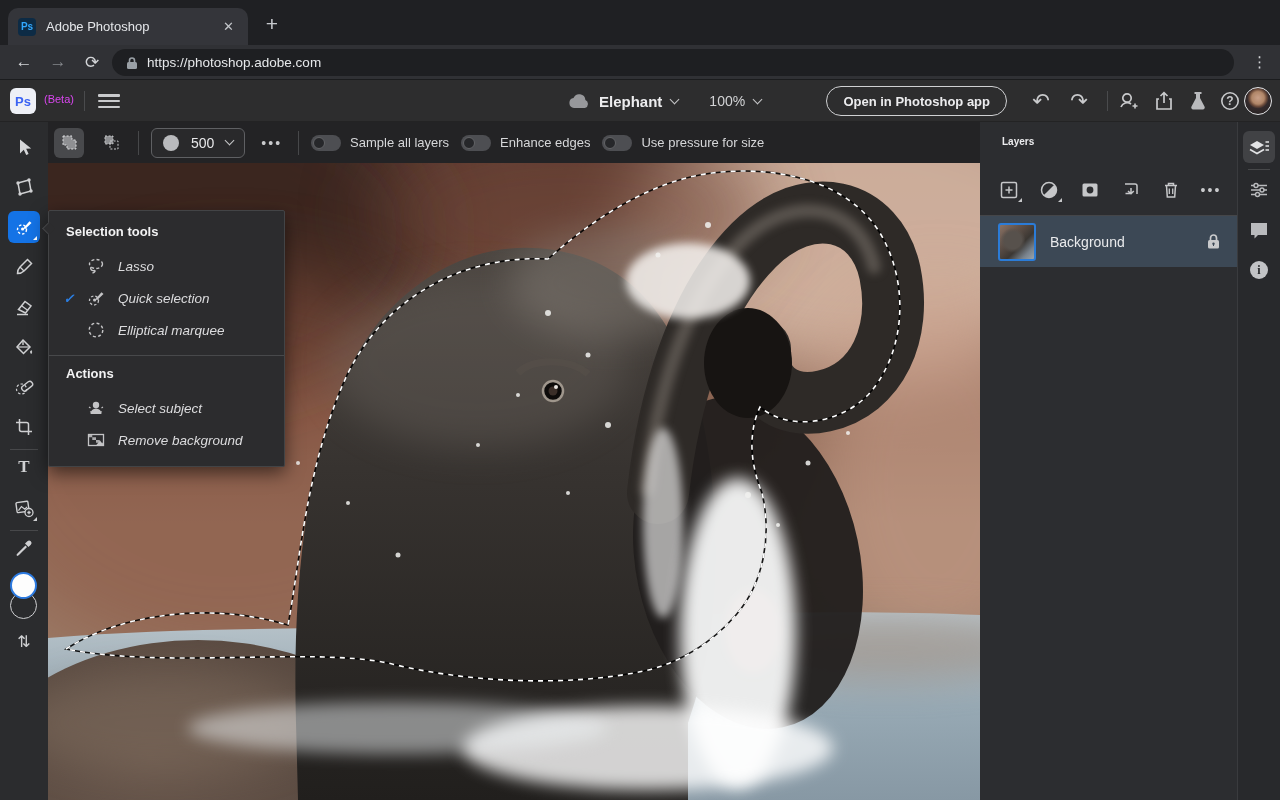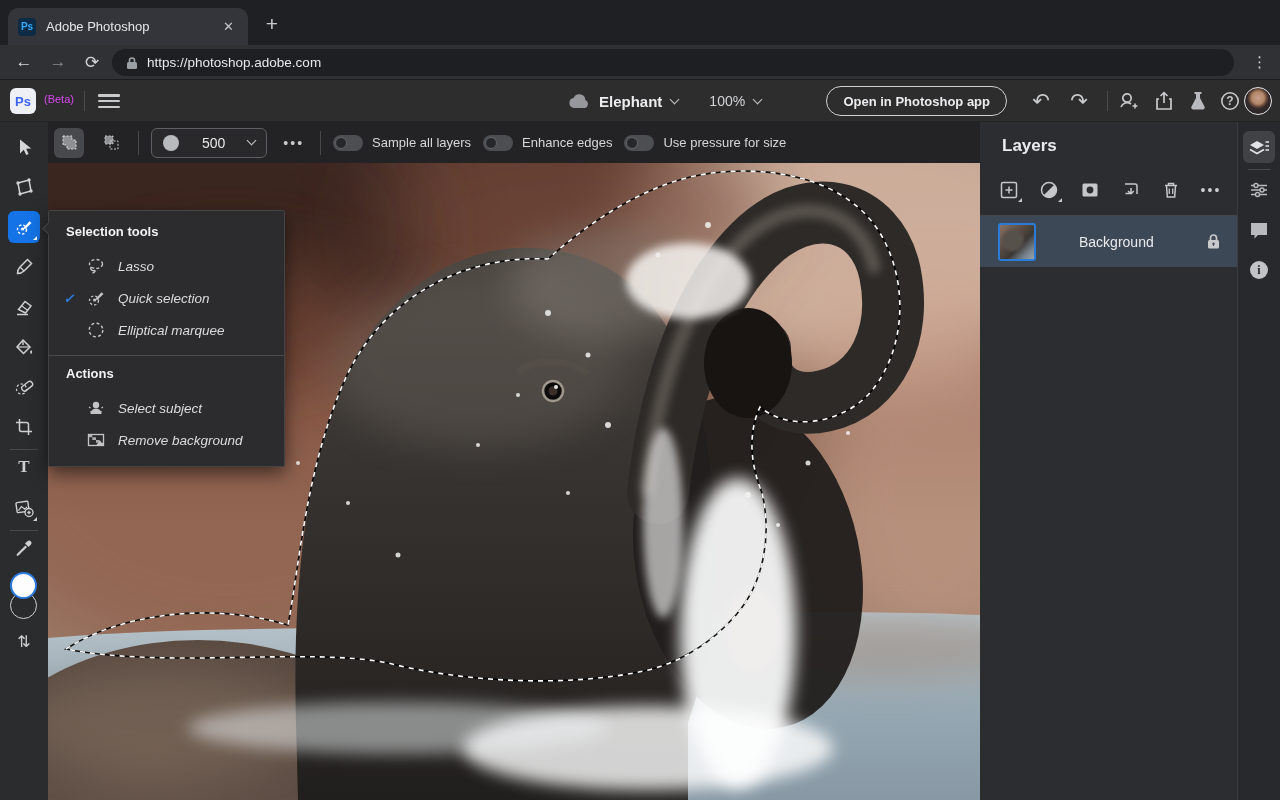--- a/index.html
+++ b/index.html
@@ -53,21 +53,21 @@
             background:
               radial-gradient(circle at 50% 38%, #c9a089 0%, #b08668 30%, #6b4a3a 42%, #332a2c 52%, #23201f 100%); }
 
   
   #optionsbar { position:absolute; left:48px; top:122px; width:932px; height:41px; background:#232325;
                 display:flex; align-items:center; gap:12px; padding-left:6px; }
   .mode-btn { width:30px; height:30px; border-radius:6px; display:flex; align-items:center; justify-content:center; }
   .mode-btn.active { background:#48494c; }
   .ob-div { width:1px; height:24px; background:#47484a; }
   .size-dd { height:30px; border:1px solid #5f6063; border-radius:6px; background:#29292b; display:flex;
-             align-items:center; gap:23px; padding:0 11px; }
+             align-items:center; gap:12px; padding:0 11px; }
   .brush-dot { width:16px; height:16px; border-radius:50%; background:#b9babd; }
   .size-val { color:#e8e8ea; font-size:14px; }
   .more-dots { color:#c9cacc; font-size:14px; letter-spacing:2px; padding:0 4px; }
   .switch { width:30px; height:16px; border-radius:8px; background:#4d4e52; position:relative; flex:none; }
   .switch .knob { position:absolute; left:2px; top:2px; width:12px; height:12px; border-radius:50%;
                   background:#26272a; border:1px solid #626366; }
   .tog-label { color:#d6d7d9; font-size:13px; margin-left:-3px; }
 
   
   #toolbar { position:absolute; left:0; top:122px; width:48px; height:678px; background:#2b2c2e; }
@@ -94,34 +94,34 @@
   .fly-item { height:32px; display:flex; align-items:center; padding:0 10px; color:#dcdcde; font-size:13.5px;font-style:italic; }
   .fly-check { width:20px; text-align:center; color:#2a7de1; font-size:13px; font-weight:bold; }
   .fly-ic { width:22px; margin:0 11px 0 6px; display:flex; justify-content:center; }
   .fly-div { height:1px; background:#48494b; margin:9px 0 10px; }
 
   
   #canvas { position:absolute; left:48px; top:163px; width:932px; height:637px; background:#7a5444; }
 
   
   #layers { position:absolute; left:980px; top:122px; width:257px; height:678px; background:#2c2d30; }
-  .layers-title { position:absolute; left:22px; top:14px; color:#ececee; font-size:17px; font-weight:bold; }
+  .layers-title { position:absolute; left:22px; top:14px; color:#ececee; font-size:10px; font-weight:bold; }
   .layer-tools { position:absolute; left:16px; top:54px; width:228px; height:28px; display:flex;
                  align-items:center; justify-content:space-between; }
   .lt-btn { width:26px; height:26px; display:flex; align-items:center; justify-content:center; position:relative; }
   .lt-btn .fl { position:absolute; right:0px; bottom:1px; width:0; height:0;
                 border-left:4px solid transparent; border-bottom:4px solid #c6c7c9; }
   .layers-div { position:absolute; left:0; top:93px; width:257px; height:1px; background:#454649; }
   .layer-row { position:absolute; left:0; top:94px; width:257px; height:51px; background:#3c4855;
                display:flex; align-items:center; padding-left:18px; gap:14px; }
   .thumb { width:38px; height:38px; border:2px solid #2b7cd8; border-radius:3px;
            background:
              radial-gradient(circle at 38% 45%, #57514c 0 30%, transparent 45%),
              linear-gradient(135deg, #8a7264 0%, #5c4e46 35%, #3b3733 60%, #78828c 82%, #9aa4ac 100%); }
-  .layer-name { color:#e9eaec; font-size:14px; flex:1;margin-left:29px; }
+  .layer-name { color:#e9eaec; font-size:14px; flex:1; }
   .layer-lock { margin-right:16px; display:flex; }
 
   
   #rail { position:absolute; left:1237px; top:122px; width:43px; height:678px; background:#28292c;
           border-left:1px solid #3a3b3e; }
   .rail-btn { position:absolute; left:5px; width:32px; height:32px; border-radius:6px; display:flex;
               align-items:center; justify-content:center; }
   .rail-btn.active { background:#414245; }
   .rail-div { position:absolute; left:10px; top:47px; width:22px; height:1px; background:#47484a; }
   .info-badge { width:18px; height:18px; border-radius:50%; background:#c2c3c6; color:#28292c; font-size:12px;

